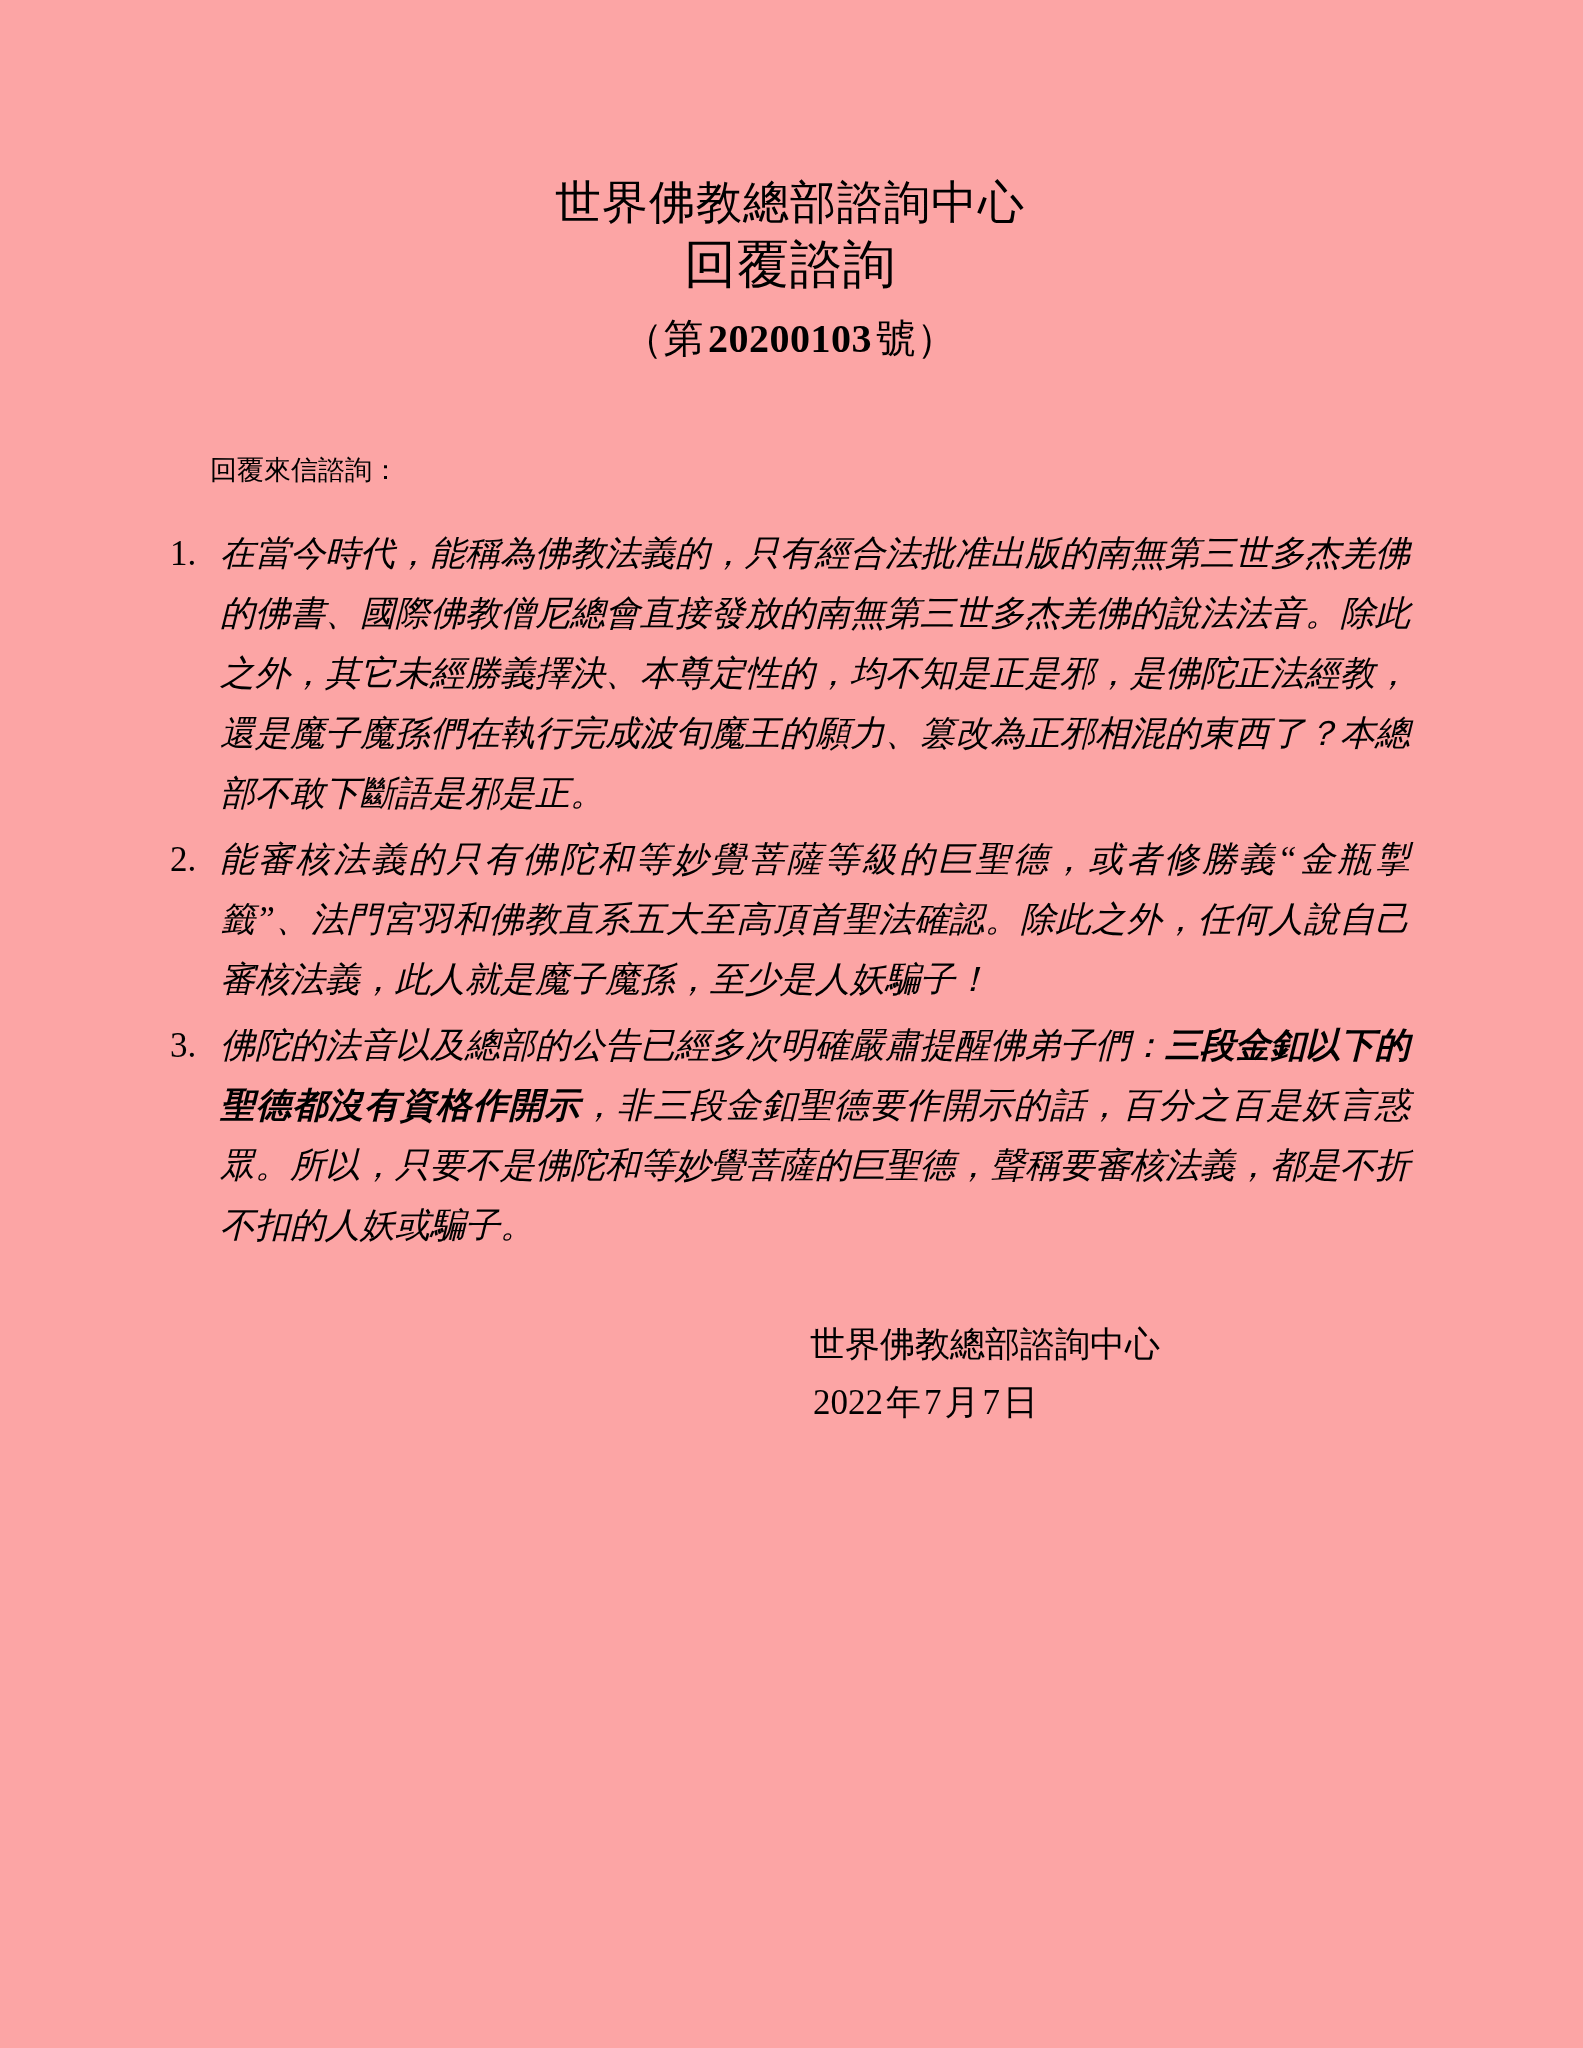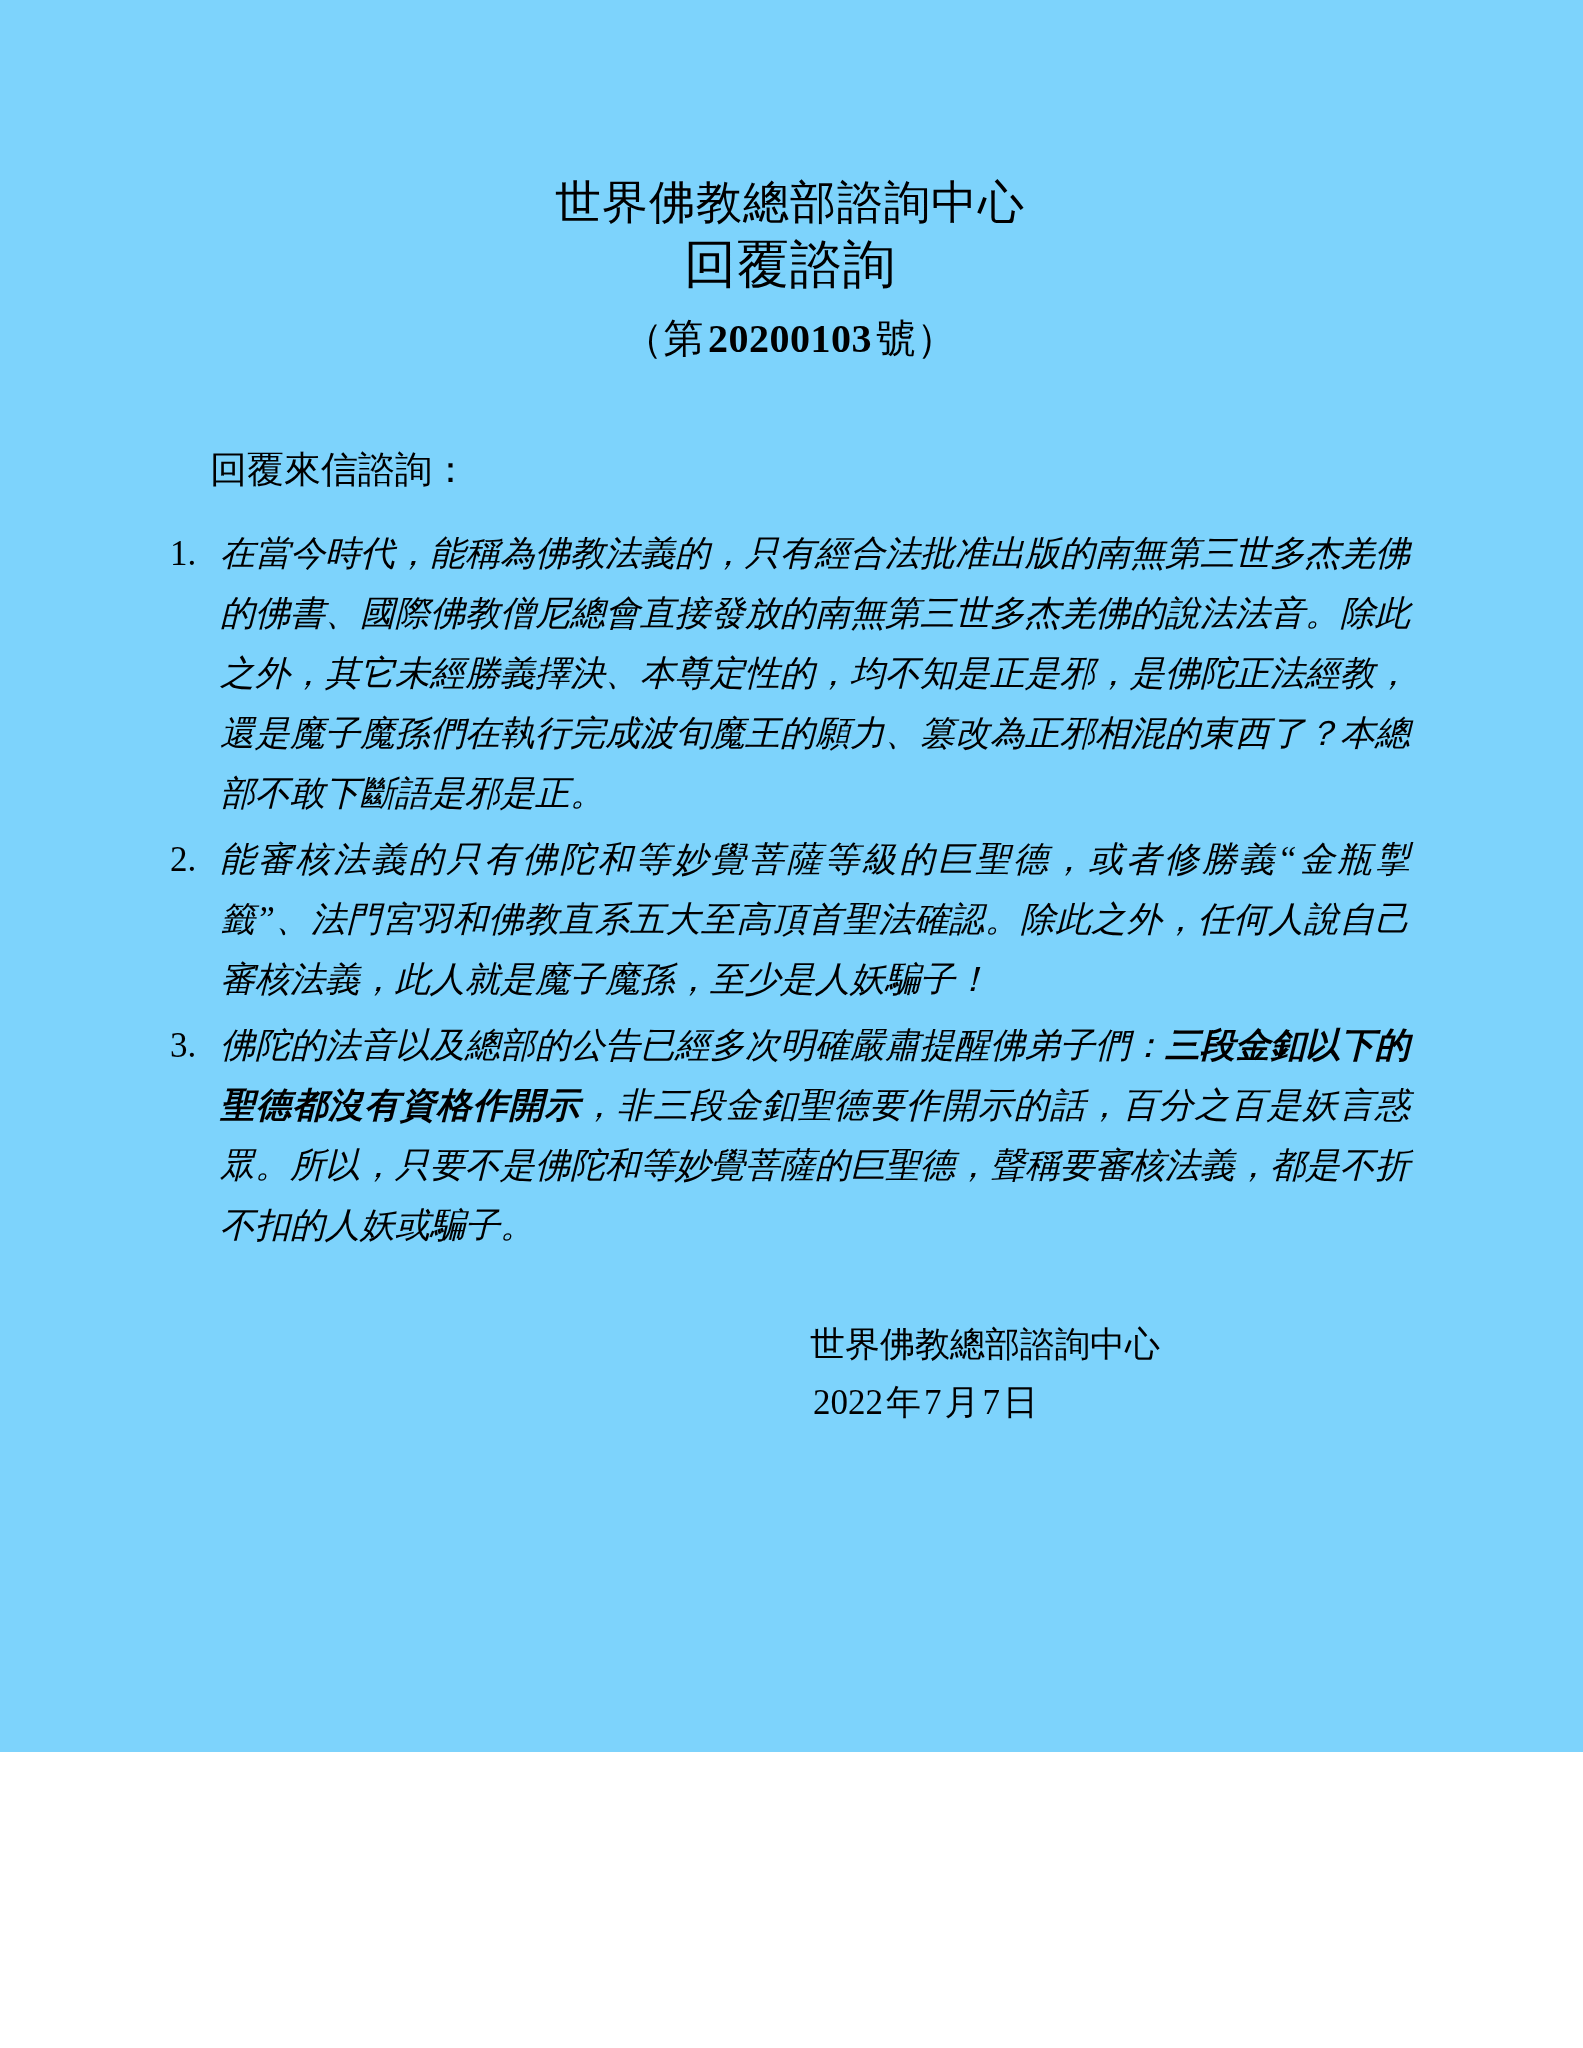--- a/index.html
+++ b/index.html
@@ -11,24 +11,24 @@
   body {
     width: 1583px;
     height: 2048px;
     font-family: "Liberation Serif", "DejaVu Serif", serif;
     color: #000000;
     -webkit-font-smoothing: antialiased;
   }
   .page {
     position: relative;
     width: 1583px;
-    height: 1752px;
+    height: 2048px;
     box-sizing: border-box;
     padding: 0;
-    background: #7dd3fc;
+    background: #fca5a5;
     overflow: hidden;
   }
   .content {
     position: absolute;
     left: 170px;
     top: 0;
     width: 1240px;
   }
 
   
@@ -55,21 +55,21 @@
   }
   .doc-number .num {
     font-weight: bold;
     letter-spacing: 0.5px;
     padding: 0 4px;
   }
 
   
   .salutation {
     margin-top: 72px;
-    font-size: 37px;
+    font-size: 27px;
     line-height: 56px;
     padding-left: 40px;
   }
 
   
   ol.items {
     list-style: none;
     margin: 26px 0 0 0;
     padding: 0;
   }

